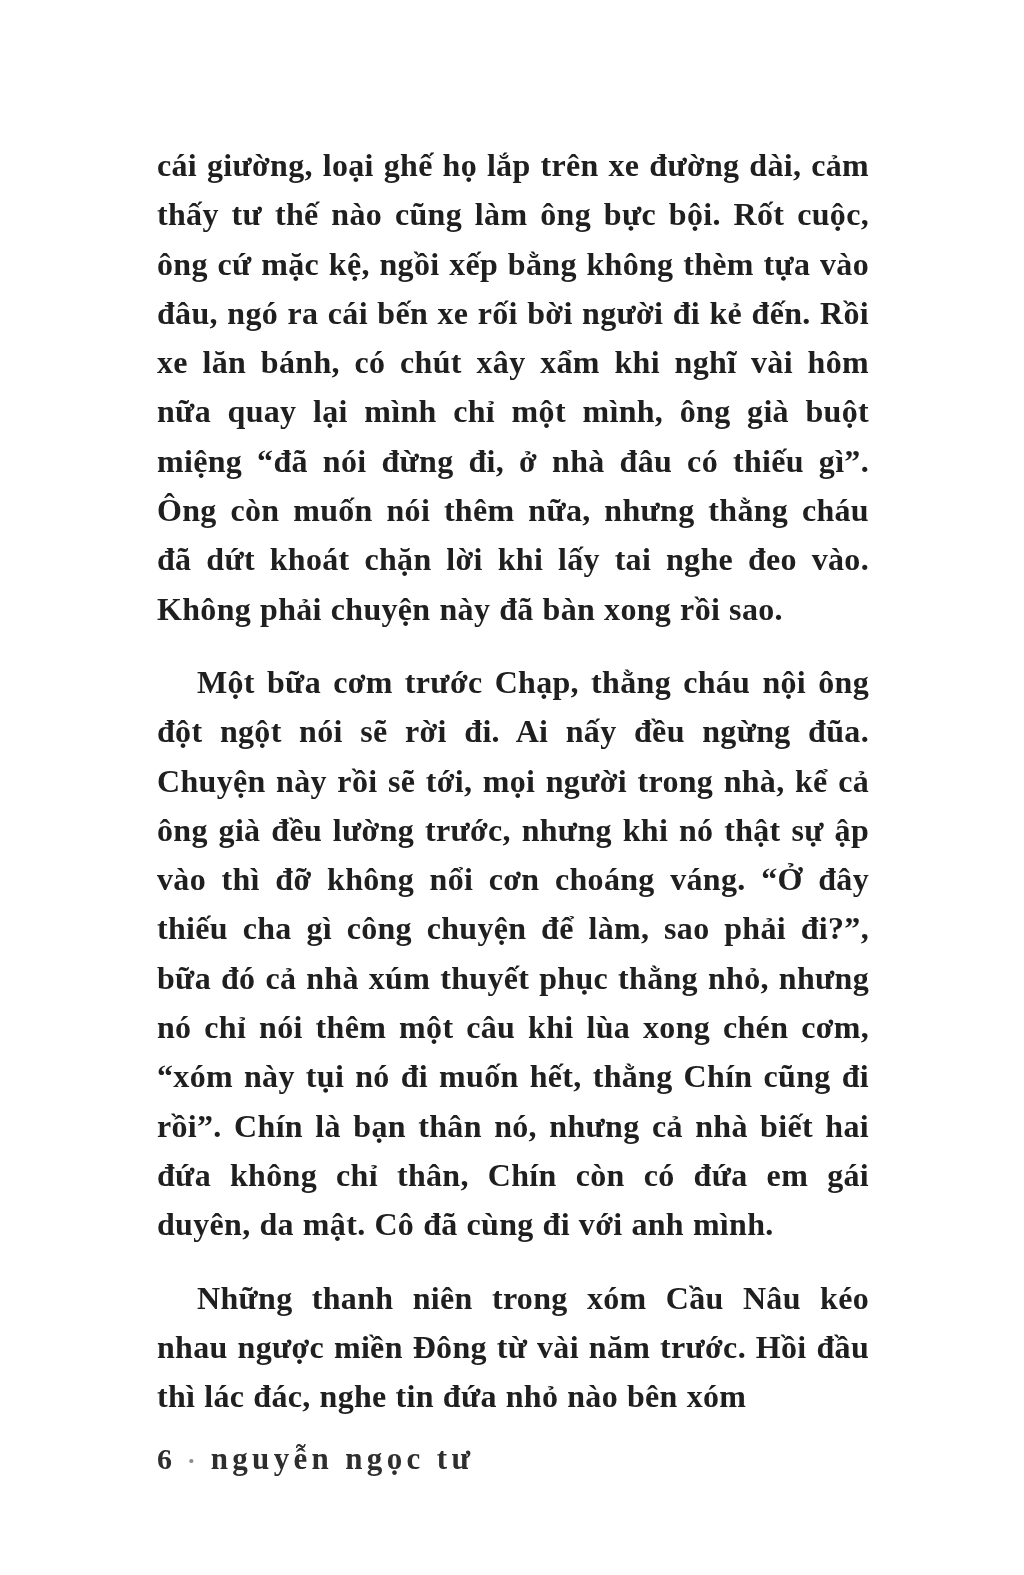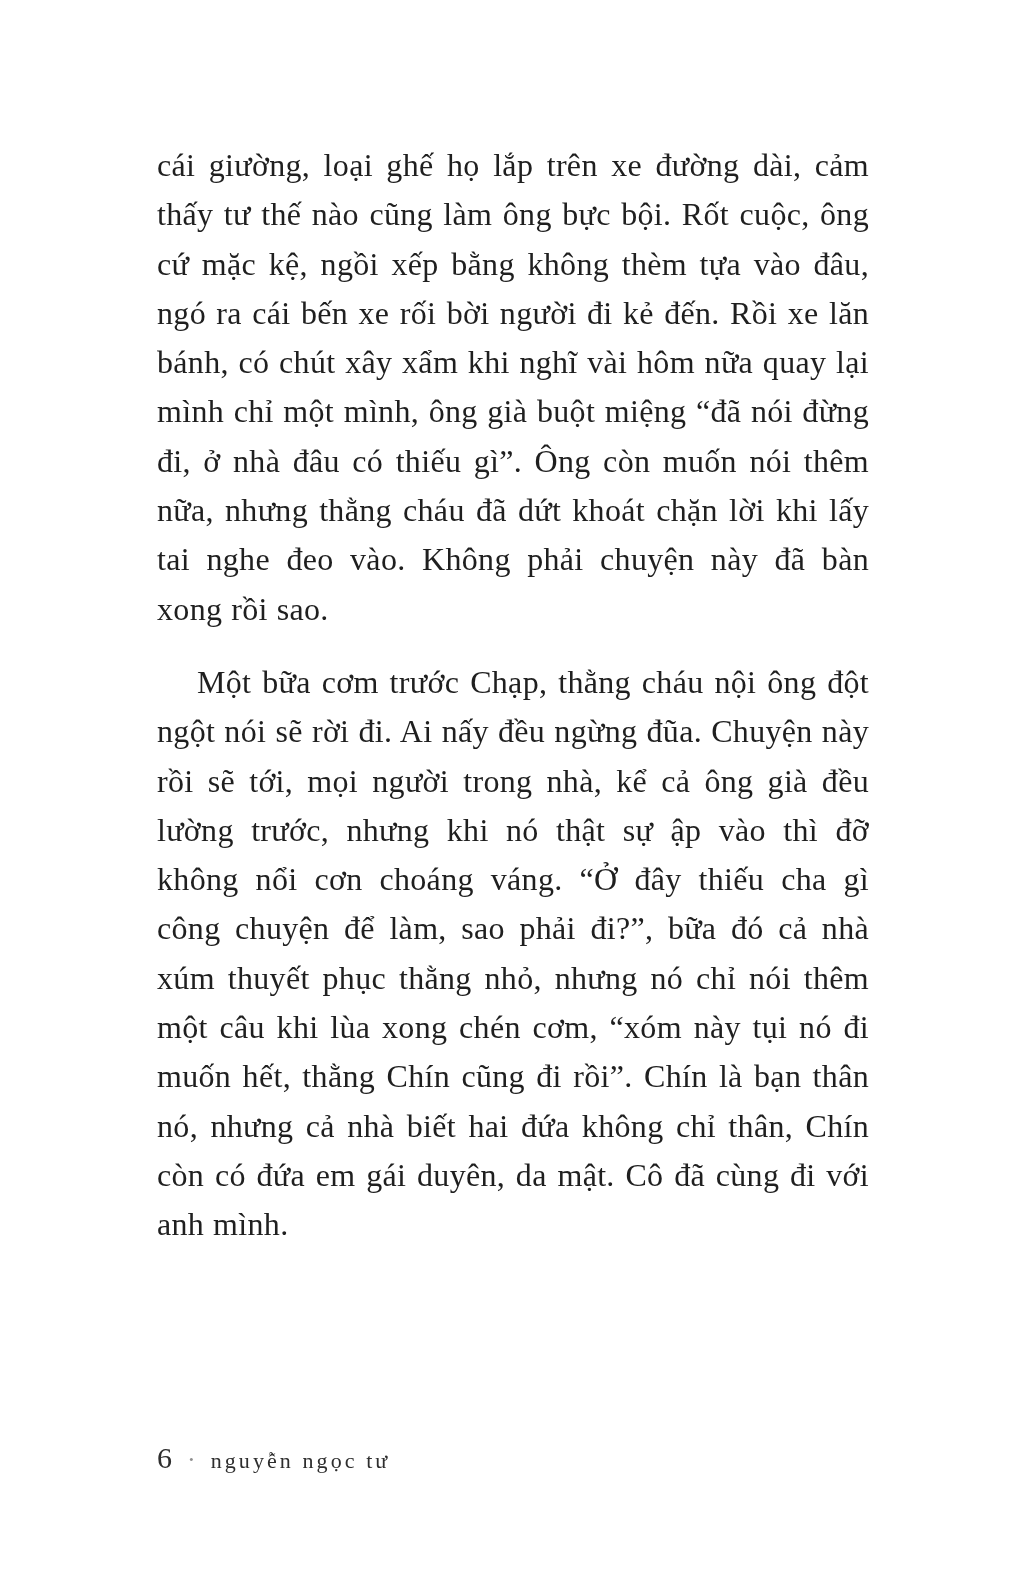--- a/index.html
+++ b/index.html
@@ -12,20 +12,21 @@
     height: 1575px;
     position: relative;
     font-family: "Liberation Serif", serif;
     color: #1f1f1f;
     overflow: hidden;
   }
   .page {
     position: absolute;
     inset: 0;
     background: #ffffff;
+    font-weight: bold;
   }
   .text-block {
     position: absolute;
     left: 157px;
     top: 141px;
     width: 712px;
   }
   .text-block p {
     margin: 0;
     font-size: 32px;
@@ -52,33 +53,34 @@
   .page-footer .page-number {
     font-size: 30px;
     color: #2e2e2e;
   }
   .page-footer .separator-dot {
     font-size: 26px;
     color: #8f8f8f;
     margin: 0 15px;
   }
   .page-footer .author-name {
-    font-size: 22px;
+    font-size: 31px;
     letter-spacing: 0.14em;
     color: #2e2e2e;
   }
 </style>
 </head>
 <body>
 
 <div class="page">
 
   <div class="text-block">
     <p>cái giường, loại ghế họ lắp trên xe đường dài, cảm thấy tư thế nào cũng làm ông bực bội. Rốt cuộc, ông cứ mặc kệ, ngồi xếp bằng không thèm tựa vào đâu, ngó ra cái bến xe rối bời người đi kẻ đến. Rồi xe lăn bánh, có chút xây xẩm khi nghĩ vài hôm nữa quay lại mình chỉ một mình, ông già buột miệng “đã nói đừng đi, ở nhà đâu có thiếu gì”. Ông còn muốn nói thêm nữa, nhưng thằng cháu đã dứt khoát chặn lời khi lấy tai nghe đeo vào. Không phải chuyện này đã bàn xong rồi sao.</p>
     <p class="indent">Một bữa cơm trước Chạp, thằng cháu nội ông đột ngột nói sẽ rời đi. Ai nấy đều ngừng đũa. Chuyện này rồi sẽ tới, mọi người trong nhà, kể cả ông già đều lường trước, nhưng khi nó thật sự ập vào thì đỡ không nổi cơn choáng váng. “Ở đây thiếu cha gì công chuyện để làm, sao phải đi?”, bữa đó cả nhà xúm thuyết phục thằng nhỏ, nhưng nó chỉ nói thêm một câu khi lùa xong chén cơm, “xóm này tụi nó đi muốn hết, thằng Chín cũng đi rồi”. Chín là bạn thân nó, nhưng cả nhà biết hai đứa không chỉ thân, Chín còn có đứa em gái duyên, da mật. Cô đã cùng đi với anh mình.</p>
+    <p class="indent">Những thanh niên trong xóm Cầu Nâu kéo nhau ngược miền Đông từ vài năm trước. Hồi đầu thì lác đác, nghe tin đứa nhỏ nào bên xóm</p>
   </div>
 
   <div class="page-footer">
     <span class="page-number">6</span>
     <span class="separator-dot">·</span>
     <span class="author-name">nguyễn ngọc tư</span>
   </div>
 
 </div>
 

